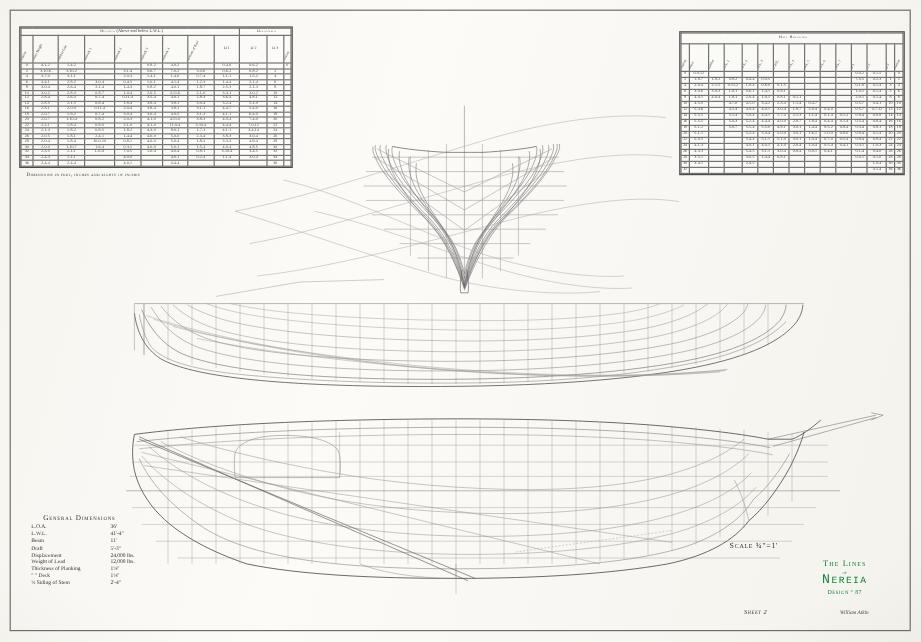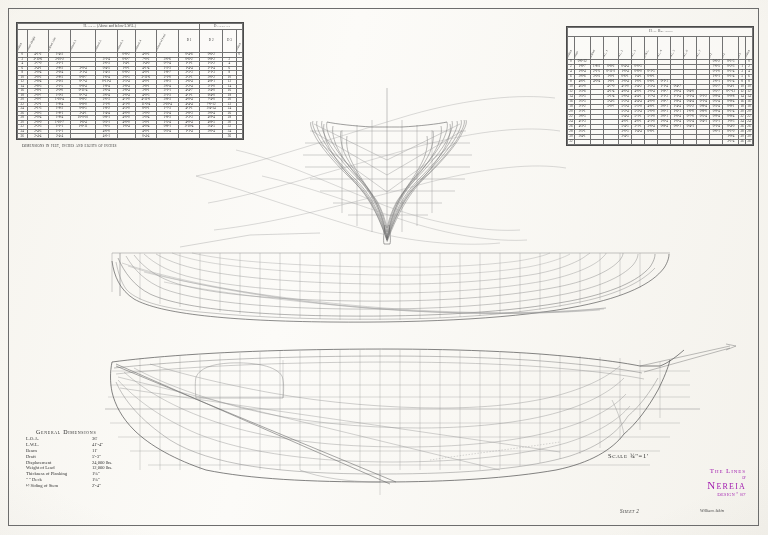--- a/index.html
+++ b/index.html
@@ -70,25 +70,25 @@
   #gendim{position:absolute;left:26px;top:429px;width:140px;}
   #gendim .gd-title{
     font-size:6px;font-variant:small-caps;letter-spacing:.7px;margin-left:10px;margin-bottom:1px;color:#2e2e2e;
   }
   #gendim .gd-row{display:flex;font-size:4.6px;line-height:1.28;color:#333;}
   #gendim .gd-lab{width:66px;white-space:nowrap;}
   #gendim .gd-val{white-space:nowrap;}
 
   
   #titleblock{
-    position:absolute;right:22px;bottom:38px;width:120px;text-align:right;color:#a21caf;
+    position:absolute;right:4px;bottom:38px;width:120px;text-align:center;color:#15803d;
   }
   #titleblock .t1{font-size:7px;font-variant:small-caps;letter-spacing:.9px;}
   #titleblock .t2{font-size:4.2px;font-variant:small-caps;}
-  #titleblock .t3{font-size:11px;font-variant:small-caps;letter-spacing:1.2px;line-height:1.05;}
+  #titleblock .t3{font-size:11px;font-variant:small-caps;letter-spacing:1.2px;line-height:1.05;font-family:Liberation Mono, monospace;}
   #titleblock .t4{font-size:5px;font-variant:small-caps;letter-spacing:.4px;}
   #scaletxt{
     position:absolute;left:608px;top:452px;font-size:6.5px;font-variant:small-caps;letter-spacing:.6px;color:#2f2f2f;
   }
   #sheetno{
     position:absolute;left:620px;top:508px;font-size:5.2px;font-variant:small-caps;letter-spacing:.4px;color:#333;
     font-style:italic;
   }
   #signature{
     position:absolute;left:700px;top:508px;font-size:4.4px;color:#444;font-style:italic;

